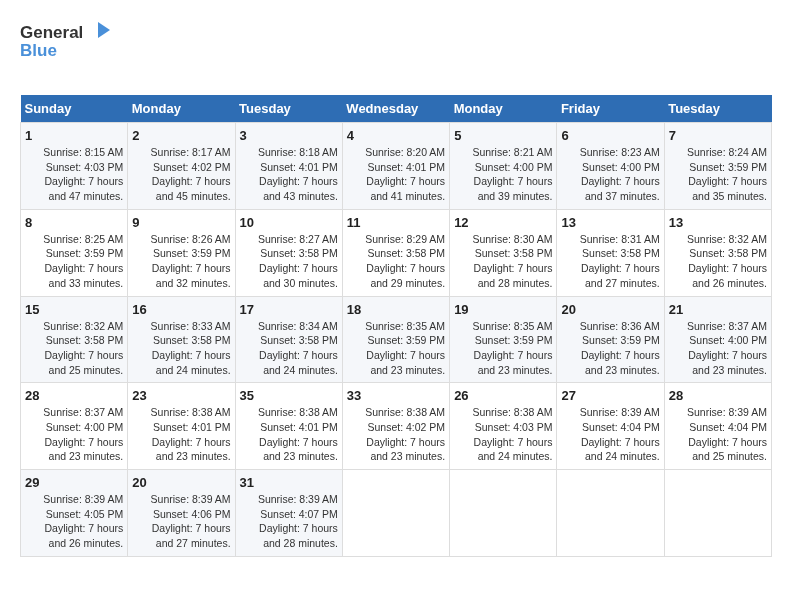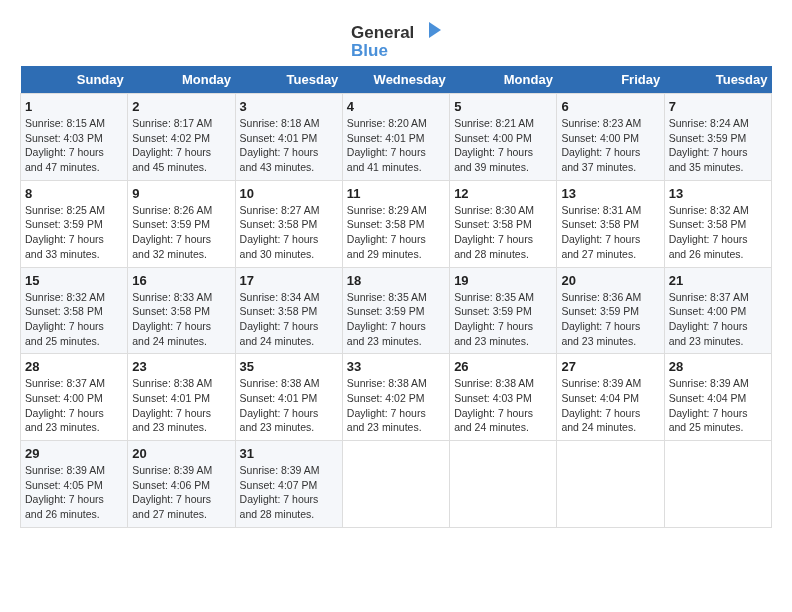--- a/index.html
+++ b/index.html
@@ -5,23 +5,23 @@
     * { box-sizing: border-box; margin: 0; padding: 0; }
     body {
       font-family: Arial, sans-serif;
       background: #fff;
       width: 792px;
       min-height: 612px;
       padding: 20px;
     }
     .header {
       display: flex;
-      justify-content: center;
+      justify-content: flex-start;
       align-items: flex-start;
-      margin-bottom: 4px;
+      margin-bottom: 33px;
     }
     .logo {
       display: flex;
       align-items: center;
     }
     .title-block {
       text-align: right;
     }
     .title-block h1 {
       font-size: 32px;
@@ -37,21 +37,21 @@
       width: 100%;
       border-collapse: collapse;
       font-size: 11px;
     }
     thead tr {
       background-color: #2e6db4;
       color: white;
     }
     thead th {
       padding: 6px 4px;
-      text-align: right;
+      text-align: left;
       font-size: 13px;
       font-weight: bold;
       margin-top: 43px;
     }
     tbody tr {
       vertical-align: top;
     }
     tbody tr:nth-child(odd) {
       background-color: #f5f7fa;
     }
@@ -68,20 +68,21 @@
       font-size: 13px;
       font-weight: bold;
       color: #222;
       display: block;
       margin-bottom: 2px;
     }
     .day-info {
       font-size: 10.5px;
       color: #333;
       line-height: 1.4;
+      text-align: right;
     }
     .empty-cell {
       background: #fff;
     }
   </style>
 </head>
 <body>
 
 <div class="header">
   <div class="logo">

